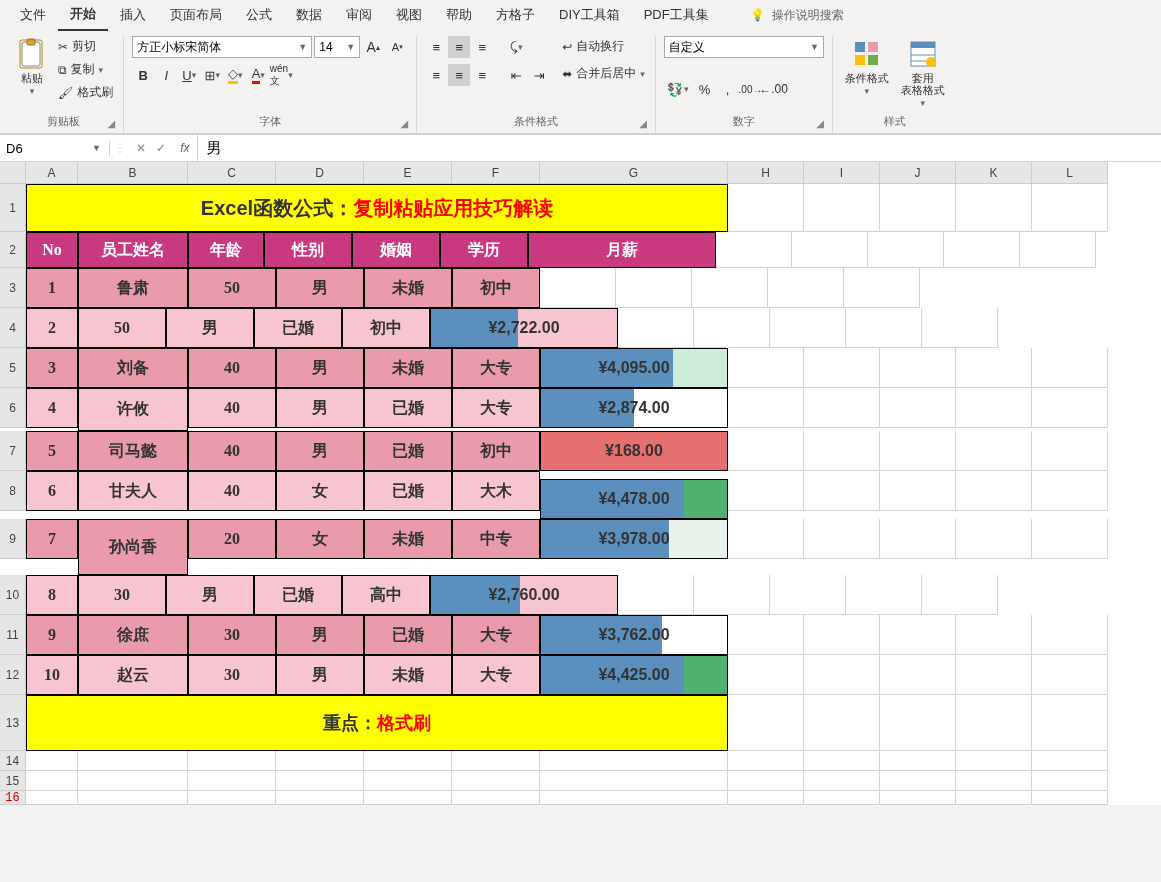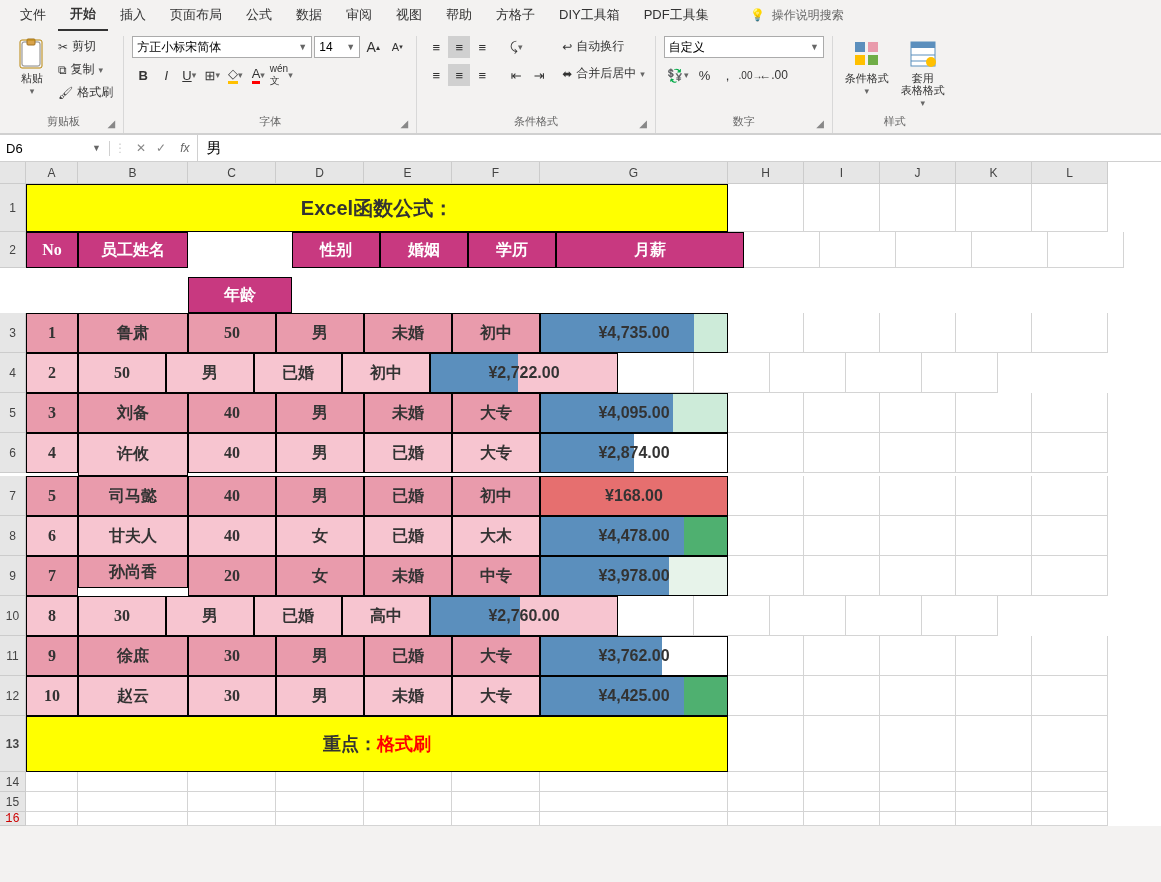--- a/index.html
+++ b/index.html
@@ -190,21 +190,21 @@
         <div class="small-btn drop">
             <span>⬌</span>
             <span>合并后居中</span>
           </div>
       </div>
     </div>
     <div class="ribbon-group-label"><span>条件格式</span><span class="launcher">◢</span></div>
   </div>
 
   <div class="ribbon-group">
-    <div class="ribbon-group-content vstack" style="gap:6px">
+    <div class="ribbon-group-content vstack" style="gap:20px">
       <div class="combo" style="width:160px">
           <input value="自定义" style="">
           <span class="arrow">▼</span>
         </div>
       <div class="row-btns">
         <div class="ico-btn wide drop">💱</div>
         <div class="ico-btn">%</div>
         <div class="ico-btn">,</div>
         <div class="ico-btn" style="font-size:10px">.00→</div>
         <div class="ico-btn" style="font-size:12px">←.00</div>
@@ -274,55 +274,51 @@
         <div class="ch" style="width: 76px;">J</div>
         <div class="ch" style="width: 76px;">K</div>
         <div class="ch" style="width: 76px;">L</div>
       </div>
   </div>
   <div class="rows" id="rows-container">
       <div class="row">
         <div class="rh" style="height: 48px;">1</div>
         <div class="cell tbl-cell title-cell" style="width: 702px; height: 48px;">
           <span>Excel函数公式：</span>
+          <span class="title-red">复制粘贴应用技巧解读</span>
         </div>
         <div class="cell " style="width: 76px; height: 48px;"></div>
         <div class="cell " style="width: 76px; height: 48px;"></div>
         <div class="cell " style="width: 76px; height: 48px;"></div>
         <div class="cell " style="width: 76px; height: 48px;"></div>
         <div class="cell " style="width: 76px; height: 48px;"></div>
       </div>
       <div class="row">
         <div class="rh" style="height: 36px;">2</div>
         <div class="cell tbl-cell hdr-cell" style="width: 52px; height: 36px;">No</div>
         <div class="cell tbl-cell hdr-cell" style="width: 110px; height: 36px;">员工姓名</div>
-        <div class="cell tbl-cell hdr-cell" style="width: 104px; height: 36px; margin-top: 45px;">年龄</div>
+        <div class="cell tbl-cell hdr-cell" style="width: 76px; height: 36px;">年龄</div>
         <div class="cell tbl-cell hdr-cell" style="width: 88px; height: 36px;">性别</div>
         <div class="cell tbl-cell hdr-cell" style="width: 88px; height: 36px;">婚姻</div>
         <div class="cell tbl-cell hdr-cell" style="width: 88px; height: 36px;">学历</div>
         <div class="cell tbl-cell hdr-cell" style="width: 188px; height: 36px;">月薪</div>
         <div class="cell " style="width: 76px; height: 36px;"></div>
         <div class="cell " style="width: 76px; height: 36px;"></div>
         <div class="cell " style="width: 76px; height: 36px;"></div>
         <div class="cell " style="width: 76px; height: 36px;"></div>
         <div class="cell " style="width: 76px; height: 36px;"></div>
       </div>
       <div class="row">
         <div class="rh" style="height: 40px;">3</div>
         <div class="cell tbl-cell d1" style="width: 52px; height: 40px;">1</div>
         <div class="cell tbl-cell d1" style="width: 110px; height: 40px;">鲁肃</div>
         <div class="cell tbl-cell d1" style="width: 88px; height: 40px;">50</div>
         <div class="cell tbl-cell d1" style="width: 88px; height: 40px;">男</div>
         <div class="cell tbl-cell d1" style="width: 88px; height: 40px;">未婚</div>
         <div class="cell tbl-cell d1" style="width: 88px; height: 40px;">初中</div>
-        <div class="cell tbl-cell" style="width: 188px; height: 40px; background: rgb(255, 255, 255);">
-          <div class="salary-bar" style="width: 82%;"></div>
-          <div class="salary-tail" style="left: 82%; right: 0px; background: rgb(205, 235, 217);"></div>
-          <span class="salary-txt">¥4,735.00</span>
-        </div>
         <div class="cell " style="width: 76px; height: 40px;"></div>
         <div class="cell " style="width: 76px; height: 40px;"></div>
         <div class="cell " style="width: 76px; height: 40px;"></div>
         <div class="cell " style="width: 76px; height: 40px;"></div>
         <div class="cell " style="width: 76px; height: 40px;"></div>
       </div>
       <div class="row">
         <div class="rh" style="height: 40px;">4</div>
         <div class="cell tbl-cell d2" style="width: 52px; height: 40px;">2</div>
         <div class="cell tbl-cell d2" style="width: 88px; height: 40px;">50</div>
@@ -397,35 +393,35 @@
         <div class="cell " style="width: 76px; height: 40px;"></div>
       </div>
       <div class="row">
         <div class="rh" style="height: 40px;">8</div>
         <div class="cell tbl-cell d2" style="width: 52px; height: 40px;">6</div>
         <div class="cell tbl-cell d2" style="width: 110px; height: 40px;">甘夫人</div>
         <div class="cell tbl-cell d2" style="width: 88px; height: 40px;">40</div>
         <div class="cell tbl-cell d2" style="width: 88px; height: 40px;">女</div>
         <div class="cell tbl-cell d2" style="width: 88px; height: 40px;">已婚</div>
         <div class="cell tbl-cell d2" style="width: 88px; height: 40px;">大木</div>
-        <div class="cell tbl-cell" style="width: 188px; height: 40px; background: rgb(255, 255, 255);">
+        <div class="cell tbl-cell" style="width: 188px; height: 40px; background: rgb(255, 255, 255); margin-top: 8px;">
           <div class="salary-bar" style="width: 77%;"></div>
           <div class="salary-tail" style="left: 77%; right: 0px; background: rgb(79, 176, 112);"></div>
           <span class="salary-txt">¥4,478.00</span>
         </div>
         <div class="cell " style="width: 76px; height: 40px;"></div>
         <div class="cell " style="width: 76px; height: 40px;"></div>
         <div class="cell " style="width: 76px; height: 40px;"></div>
         <div class="cell " style="width: 76px; height: 40px;"></div>
         <div class="cell " style="width: 76px; height: 40px;"></div>
       </div>
       <div class="row">
         <div class="rh" style="height: 40px;">9</div>
         <div class="cell tbl-cell d1" style="width: 52px; height: 40px;">7</div>
-        <div class="cell tbl-cell d1" style="width: 110px; height: 32px;">孙尚香</div>
+        <div class="cell tbl-cell d1" style="width: 110px; height: 56px;">孙尚香</div>
         <div class="cell tbl-cell d1" style="width: 88px; height: 40px;">20</div>
         <div class="cell tbl-cell d1" style="width: 88px; height: 40px;">女</div>
         <div class="cell tbl-cell d1" style="width: 88px; height: 40px;">未婚</div>
         <div class="cell tbl-cell d1" style="width: 88px; height: 40px;">中专</div>
         <div class="cell tbl-cell" style="width: 188px; height: 40px; background: rgb(255, 255, 255);">
           <div class="salary-bar" style="width: 69%;"></div>
           <div class="salary-tail" style="left: 69%; right: 0px; background: rgb(231, 243, 234);"></div>
           <span class="salary-txt">¥3,978.00</span>
         </div>
         <div class="cell " style="width: 76px; height: 40px;"></div>
@@ -484,21 +480,21 @@
           <div class="salary-tail" style="left: 77%; right: 0px; background: rgb(79, 176, 112);"></div>
           <span class="salary-txt">¥4,425.00</span>
         </div>
         <div class="cell " style="width: 76px; height: 40px;"></div>
         <div class="cell " style="width: 76px; height: 40px;"></div>
         <div class="cell " style="width: 76px; height: 40px;"></div>
         <div class="cell " style="width: 76px; height: 40px;"></div>
         <div class="cell " style="width: 76px; height: 40px;"></div>
       </div>
       <div class="row">
-        <div class="rh" style="height: 56px; font-weight: bold;">13</div>
+        <div class="rh" style="height: 56px;">13</div>
         <div class="cell tbl-cell footer-cell" style="width: 702px; height: 56px;">
           <span>重点：</span>
           <span style="color:#ff0000">格式刷</span>
         </div>
         <div class="cell " style="width: 76px; height: 56px;"></div>
         <div class="cell " style="width: 76px; height: 56px;"></div>
         <div class="cell " style="width: 76px; height: 56px;"></div>
         <div class="cell " style="width: 76px; height: 56px;"></div>
         <div class="cell " style="width: 76px; height: 56px;"></div>
       </div>

